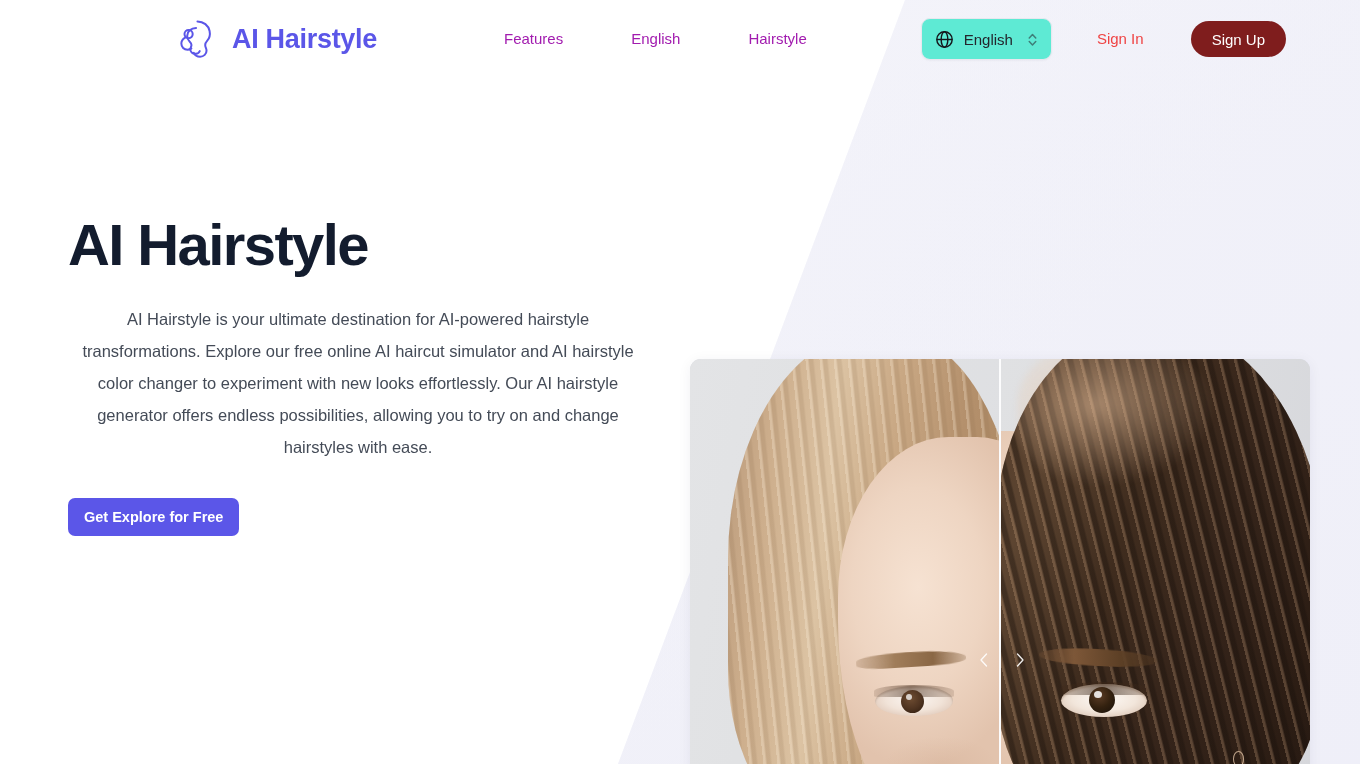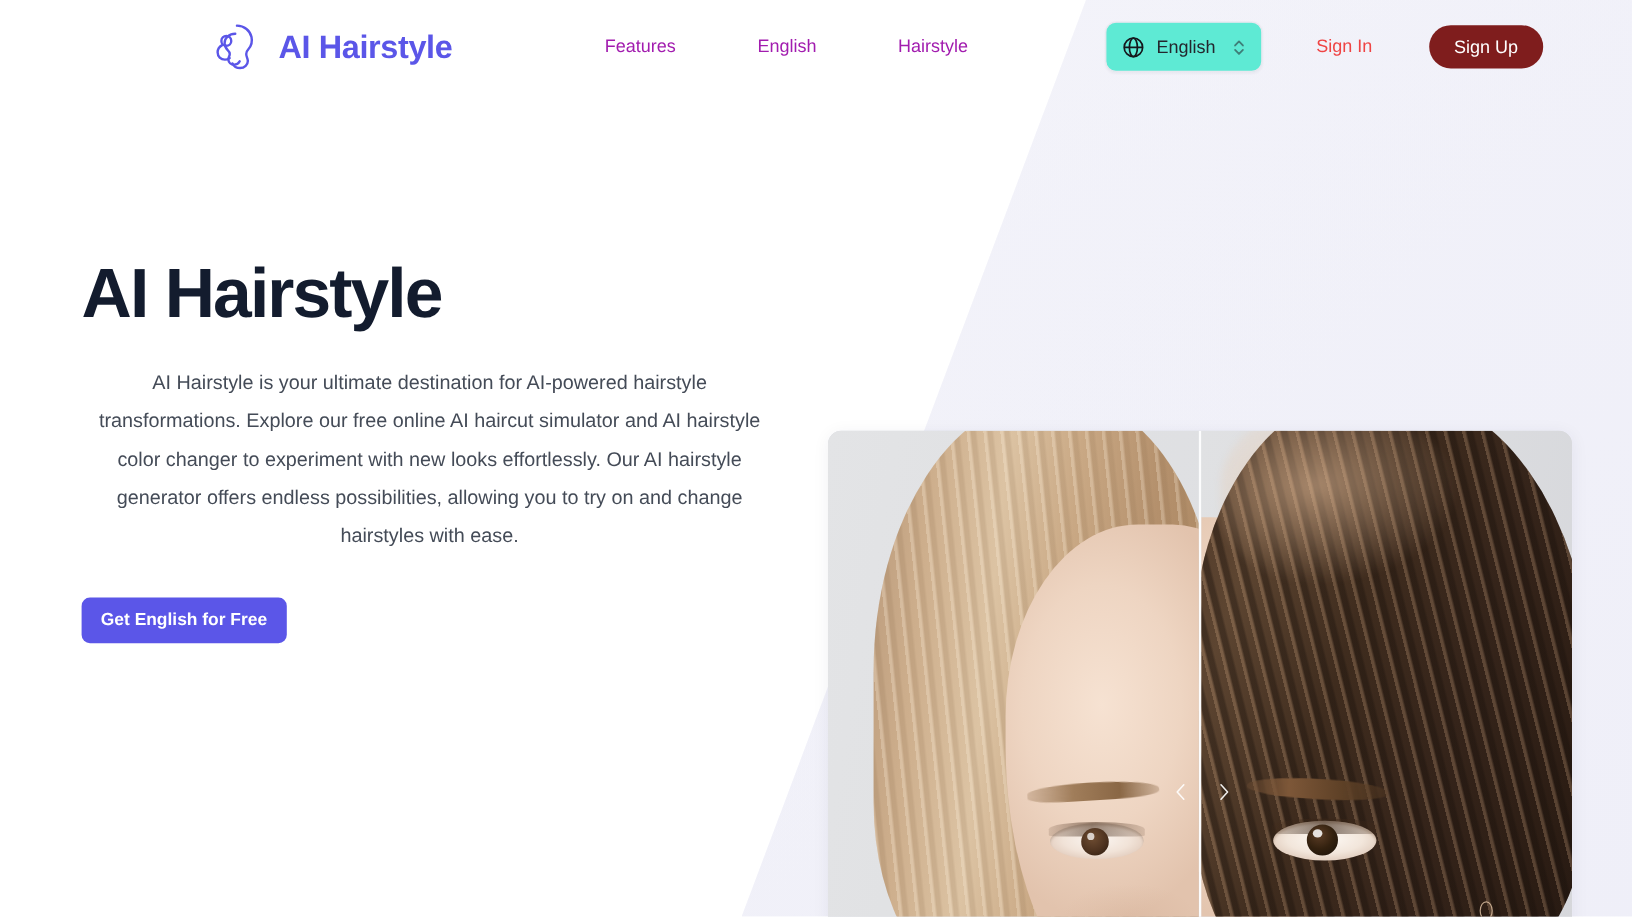--- a/index.html
+++ b/index.html
@@ -306,21 +306,21 @@
 
       <button class="signup">Sign Up</button>
     </div>
   </div>
 
   <div class="hero-copy">
     <h1 class="hero-title">AI Hairstyle</h1>
     <p class="hero-para">AI Hairstyle is your ultimate destination for AI-powered hairstyle transformations. Explore our free online AI haircut simulator and AI hairstyle color changer to experiment with new looks effortlessly. Our AI hairstyle generator offers endless possibilities, allowing you to try on and change hairstyles with ease.</p>
   </div>
 
-  <button class="cta">Get English for Free</button>
+  <button class="cta">Get Explore for Free</button>
 
   <div class="compare">
 
     <div class="half half-left">
       <div class="bg-left"></div>
       <div class="hair-left"></div>
       <div class="hair-left-strands"></div>
       <div class="face-left"></div>
       <div class="cheek-left"></div>
       <div class="brow-left"></div>

